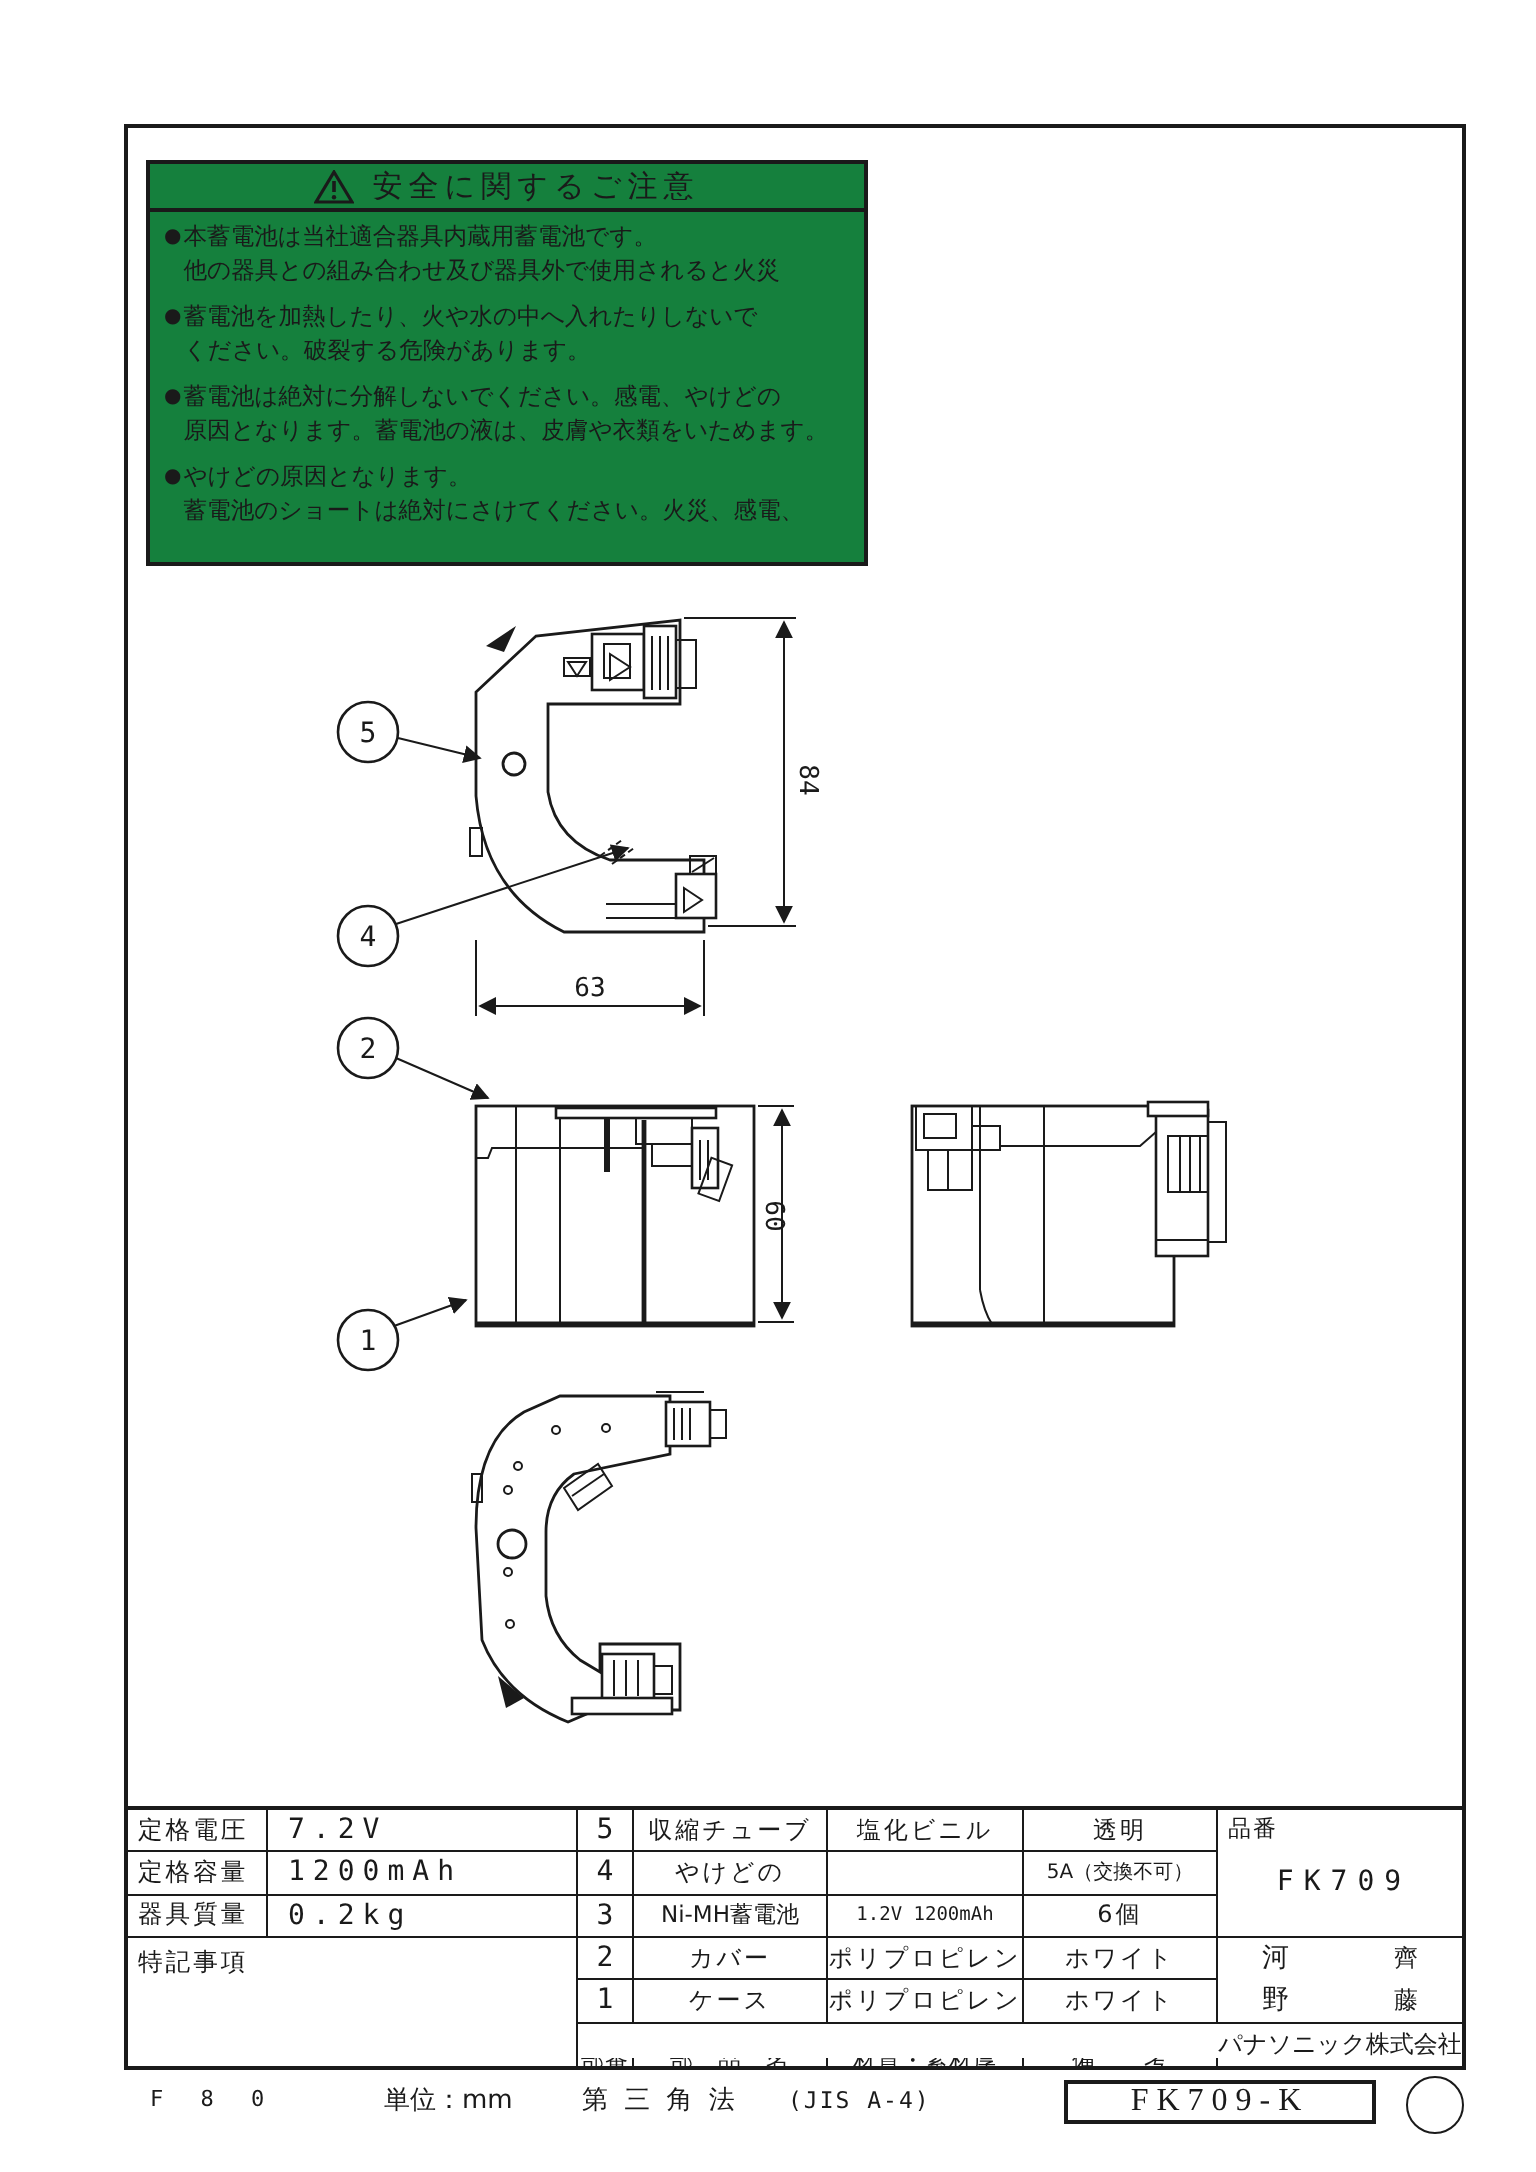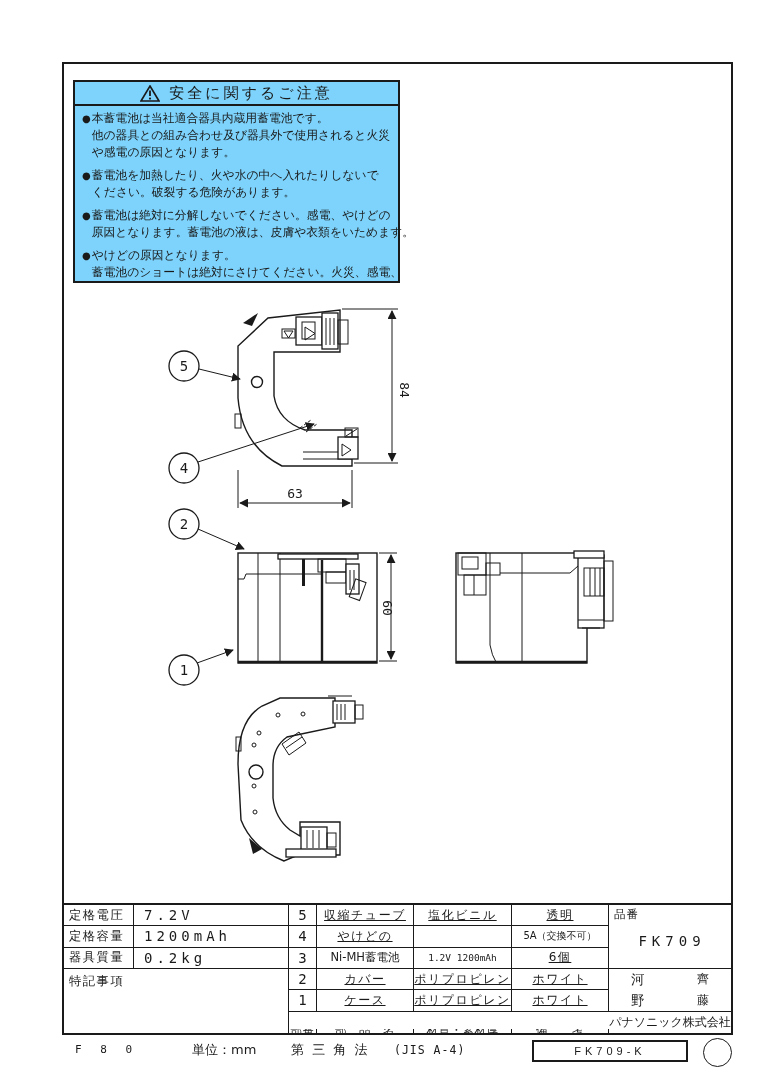--- a/index.html
+++ b/index.html
@@ -1,22 +1,22 @@
 <!DOCTYPE html>
 <html><head>
 <meta charset="utf-8">
 <style>
   html,body{margin:0;padding:0;background:#fff;}
   .page{position:relative;width:768px;height:1086px;background:#fff;overflow:hidden;
         font-family:"DejaVu Sans",sans-serif;color:#1a1a1a;}
   .sheet{position:absolute;left:62px;top:62px;width:671px;height:973px;
          border:2px solid #1a1a1a;box-sizing:border-box;background:#fff;}
   
-  .warn{position:absolute;left:73px;top:80px;width:327px;height:203px;
-        border:2px solid #1a1a1a;box-sizing:border-box;background:#7dd3fc;}
+  .warn{position:absolute;left:73px;top:80px;width:361px;height:203px;
+        border:2px solid #1a1a1a;box-sizing:border-box;background:#15803d;}
   .warn-title{height:24px;border-bottom:2px solid #1a1a1a;box-sizing:border-box;
         display:flex;align-items:center;justify-content:center;gap:9px;
         font-size:15px;letter-spacing:3px;}
   .warn-body{padding:4px 6px 0 7px;}
   .warn-item{display:flex;margin-bottom:6px;}
   .warn-bullet{font-size:10px;line-height:17px;margin-right:1px;}
   .warn-lines{font-size:11.8px;line-height:17px;white-space:nowrap;}
   
   .draw{position:absolute;left:62px;top:285px;}
   .ln{fill:none;stroke:#1a1a1a;stroke-width:1.4;}
@@ -35,40 +35,40 @@
   .c{border-right:1px solid #1a1a1a;border-bottom:1px solid #1a1a1a;
      display:flex;align-items:center;justify-content:center;
      font-size:12px;overflow:hidden;box-sizing:border-box;}
   .nbr{border-right:none;} .nbb{border-bottom:none;}
   .lbl{justify-content:flex-start;padding-left:5px;letter-spacing:1.5px;font-size:12.3px;}
   .val{justify-content:flex-start;padding-left:10px;
        font-family:"DejaVu Sans Mono",monospace;font-size:14px;letter-spacing:4px;}
   .notes{align-items:flex-start;justify-content:flex-start;
          padding:4px 0 0 5px;letter-spacing:1.5px;font-size:12.3px;}
   .no{font-family:"DejaVu Sans Mono",monospace;font-size:14px;}
-  .jp{letter-spacing:1.5px;text-decoration:underline;}
+  .jp{letter-spacing:1.5px;}
   .sm9{font-size:9.5px;letter-spacing:0;font-family:"DejaVu Sans Mono",monospace;}
   .sm10{font-size:10px;letter-spacing:0;}
   .hdr{font-size:11.5px;letter-spacing:0.5px;margin-top:17px;}
   .pn{position:relative;}
   .pn-label{position:absolute;top:2px;left:5px;font-size:11.5px;letter-spacing:1px;}
   .pn-value{font-family:"DejaVu Sans Mono",monospace;font-size:14px;letter-spacing:5px;
             margin-top:8px;margin-left:4px;}
   .sign{display:flex;justify-content:space-between;padding:0 22px;}
   .sign-col{display:flex;flex-direction:column;justify-content:center;}
   .sign-col div{line-height:21px;text-align:center;}
   .sg-l{font-size:13.5px;} .sg-r{font-size:12px;}
   .company{font-size:12px;letter-spacing:0;}
   
   .ft{position:absolute;font-size:12.5px;white-space:nowrap;}
   .mono{font-family:"DejaVu Sans Mono",monospace;}
   .docbox{position:absolute;left:532px;top:1040px;width:156px;height:22px;
           border:2px solid #1a1a1a;box-sizing:border-box;display:flex;align-items:center;
-          justify-content:center;font-family:Liberation Sans, sans-serif;
-          font-size:11px;letter-spacing:4px;}
+          justify-content:center;font-family:Liberation Serif, serif;
+          font-size:16px;letter-spacing:4px;}
   .revcirc{position:absolute;left:703px;top:1038px;width:29px;height:29px;
            border:1.5px solid #1a1a1a;border-radius:50%;box-sizing:border-box;}
 </style>
 </head>
 <body>
 
 <div class="page">
 
   <div class="sheet"></div>
 
@@ -80,21 +80,20 @@
         <circle cx="10" cy="13.6" r="1.1" fill="#1a1a1a"></circle>
       </svg>
       <span>安全に関するご注意</span>
     </div>
     <div class="warn-body">
       <div class="warn-item">
         <span class="warn-bullet">●</span>
         <div class="warn-lines">
           <div>本蓄電池は当社適合器具内蔵用蓄電池です。</div>
           <div>他の器具との組み合わせ及び器具外で使用されると火災</div>
-          <div>や感電の原因となります。</div>
         </div>
       </div>
       <div class="warn-item">
         <span class="warn-bullet">●</span>
         <div class="warn-lines">
           <div>蓄電池を加熱したり、火や水の中へ入れたりしないで</div>
           <div>ください。破裂する危険があります。</div>
         </div>
       </div>
       <div class="warn-item">

